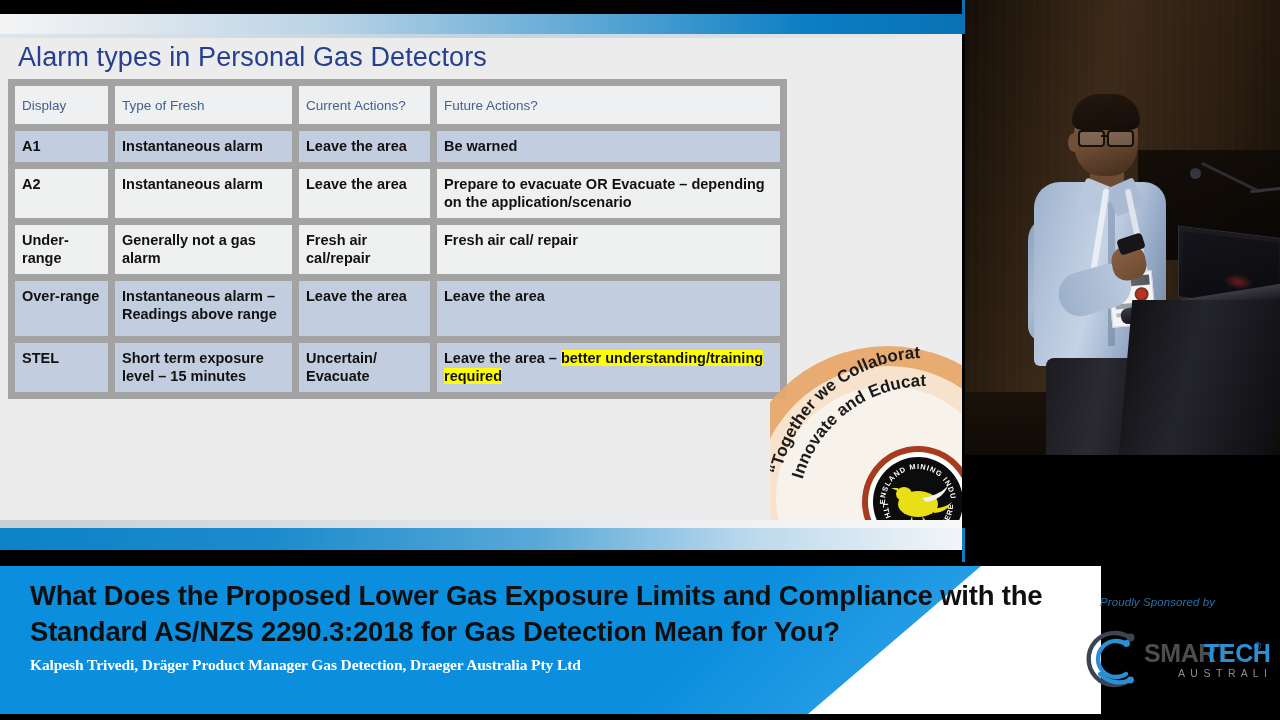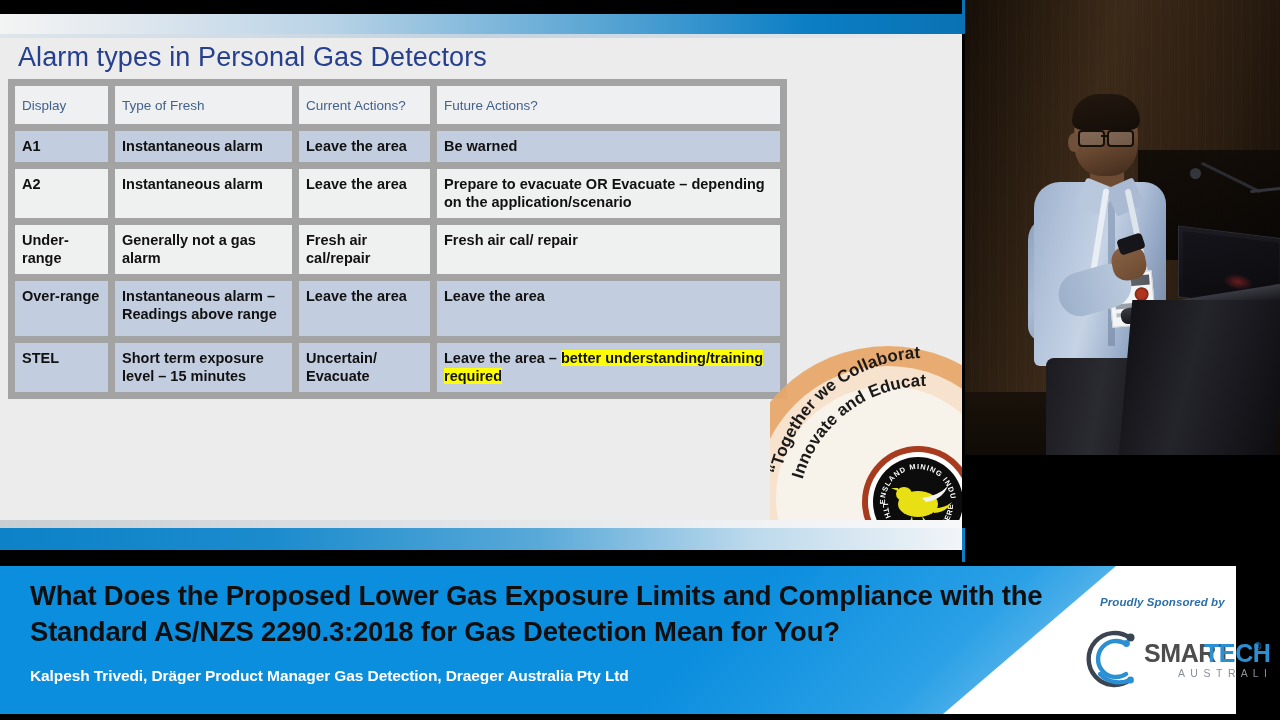--- a/index.html
+++ b/index.html
@@ -110,31 +110,31 @@
     background:radial-gradient(ellipse,rgba(180,40,40,.55),rgba(0,0,0,0) 70%);}
   .mic{position:absolute;left:236px;top:176px;width:66px;height:3px;background:#2b2b32;
     transform:rotate(26deg);border-radius:2px;}
   .mic2{position:absolute;left:288px;top:188px;width:40px;height:3px;background:#33333b;
     transform:rotate(-6deg);border-radius:2px;}
   .mic-head{position:absolute;left:228px;top:168px;width:11px;height:11px;border-radius:50%;background:#35353d;}
   .v-leftedge{position:absolute;left:0;top:0;width:3px;height:562px;
     background:linear-gradient(180deg,#0a72b4 0 6%,#000 6% 94%,#0b7ec4 94% 100%);}
 
   
-  #banner{position:absolute;left:0;top:566px;width:1236px;height:154px;overflow:hidden;background:#0b8ede;}
+  #banner{position:absolute;left:0;top:566px;width:1101px;height:154px;overflow:hidden;background:#0b8ede;}
   .ban-blue{position:absolute;left:0;top:0;width:1280px;height:154px;
     background:linear-gradient(135deg,#0b8ede 0%,#0b8ede 54%,#2aa0e6 72%,#8fcdf0 88%,#d9ecf9 100%);}
   .ban-white2{position:absolute;right:0;top:0;width:300px;height:154px;background:#ffffff;
     clip-path:polygon(100% 0,100% 100%,0 100%,60% 0);}
   .ban-title{position:absolute;left:30px;top:12px;width:1035px;color:#0f0f10;
     font-size:27.5px;font-weight:bold;line-height:1.3;letter-spacing:-.2px;}
-  .ban-sub{position:absolute;left:30px;top:101px;width:900px;color:#ffffff;
-    font-size:15.5px;font-weight:bold;letter-spacing:-.1px;}
+  .ban-sub{position:absolute;left:30px;top:90px;width:900px;color:#ffffff;
+    font-size:15.5px;font-weight:bold;letter-spacing:-.1px;font-family:Liberation Serif, serif;}
   .spons-label{position:absolute;left:1100px;top:596px;font-size:11.5px;font-style:italic;
-    font-weight:bold;color:#2b6fa8;letter-spacing:.1px;}
+    font-weight:normal;color:#2b6fa8;letter-spacing:.1px;}
   #spons-logo{position:absolute;left:1086px;top:622px;width:186px;height:70px;}
 
   .ban-black{position:absolute;left:0;top:714px;width:1280px;height:6px;background:#000;}
   .slide-black-bot{position:absolute;left:0;top:550px;width:962px;height:16px;background:#000;}
   .top-black{position:absolute;left:0;top:0;width:962px;height:14px;background:#000;}
 </style>
 </head>
 <body>
 
 <div id="stage">

